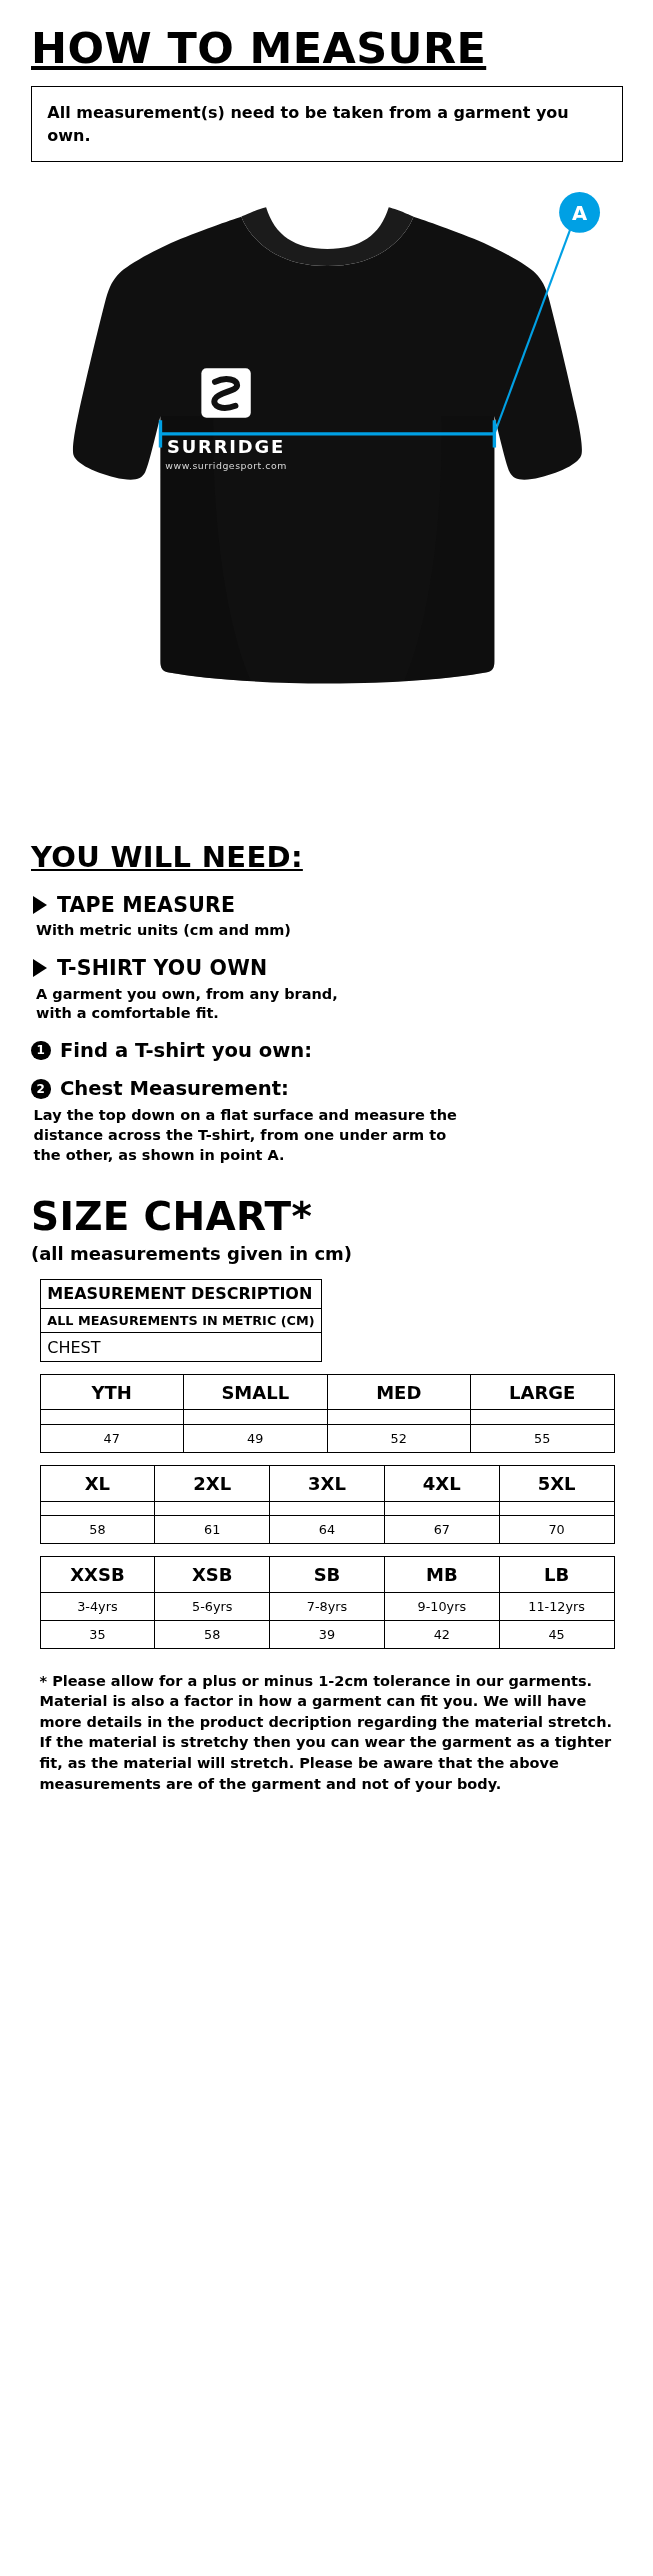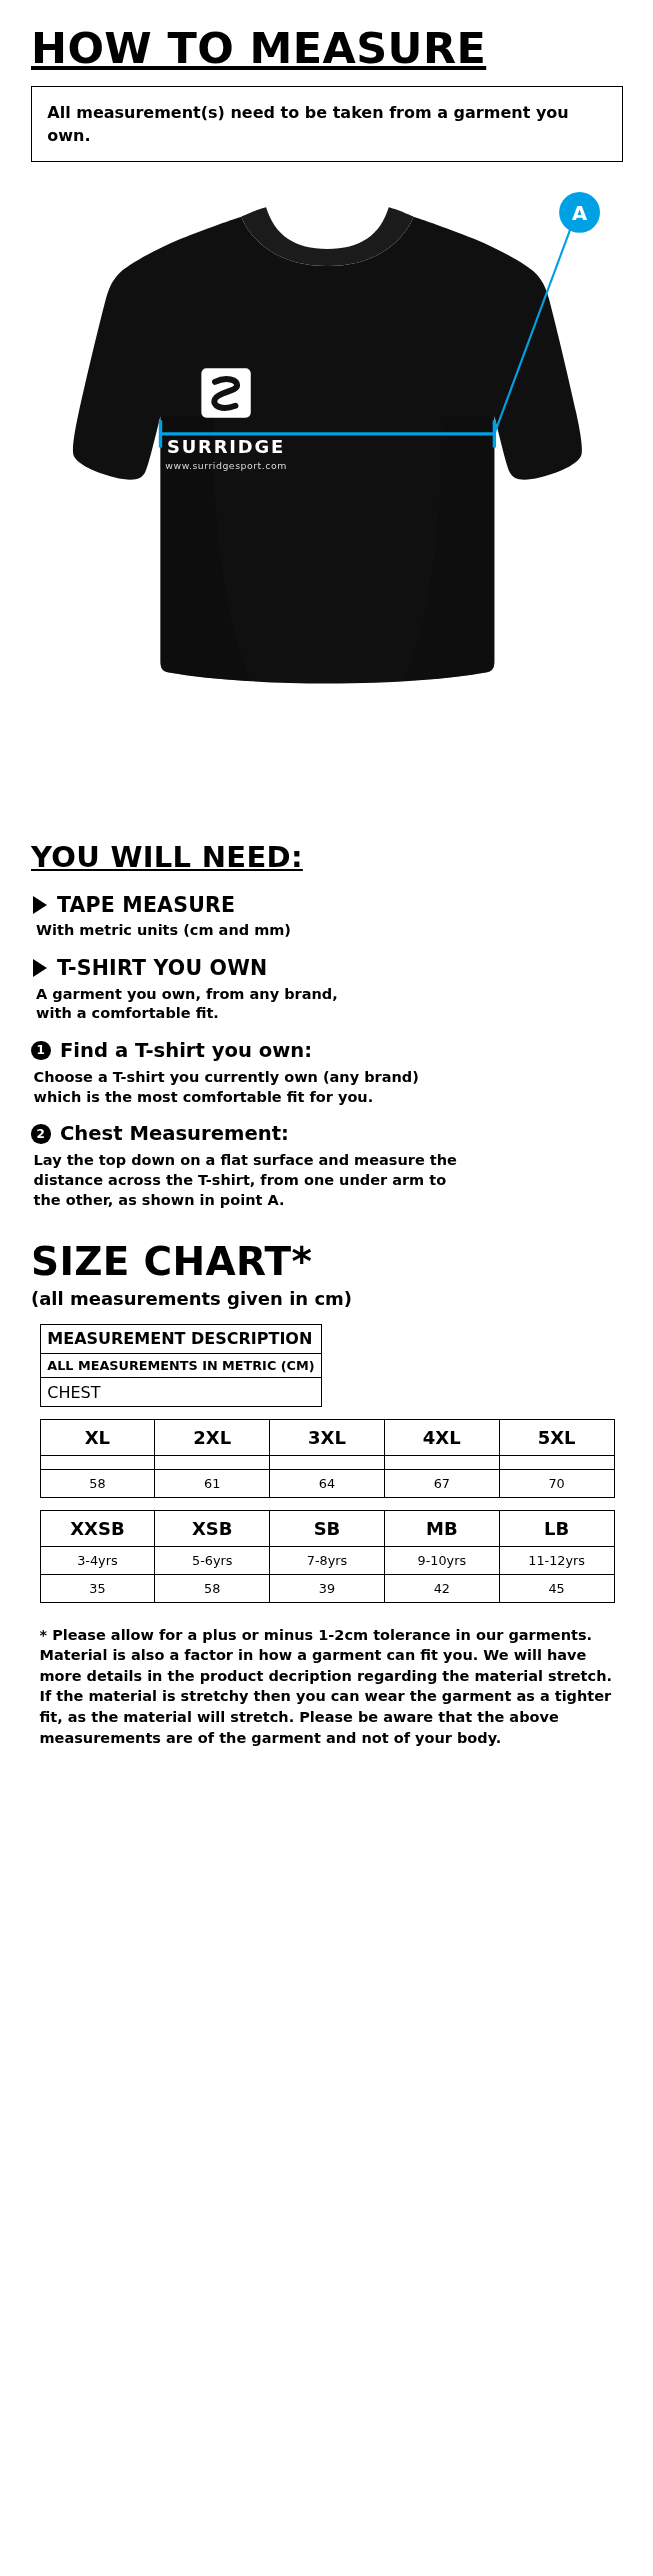--- a/index.html
+++ b/index.html
@@ -267,22 +267,20 @@
     </div>
     <div class="need-sub" style="white-space: pre-line;">A garment you own, from any brand,
 with a comfortable fit.</div>
   </div>
 
   <div class="step">
     <div class="step-head">
       <span class="circle-num">1</span>
       <span class="step-title">Find a T-shirt you own:</span>
     </div>
-    <div class="step-body" style="white-space: pre-line;">Choose a T-shirt you currently own (any brand)
-which is the most comfortable fit for you.</div>
   </div>
 
   <div class="step">
     <div class="step-head">
       <span class="circle-num">2</span>
       <span class="step-title">Chest Measurement:</span>
     </div>
     <div class="step-body" style="white-space: pre-line;">Lay the top down on a flat surface and measure the
 distance across the T-shirt, from one under arm to
 the other, as shown in point A.</div>
@@ -298,20 +296,42 @@
       </tr>
       <tr class="r1">
         <td>ALL MEASUREMENTS IN METRIC (CM)</td>
       </tr>
       <tr class="r2">
         <td>CHEST</td>
       </tr>
     </tbody>
   </table>
 
+  <table class="size-table">
+    <tbody>
+      <tr class="head">
+        <td>YTH</td>
+        <td>SMALL</td>
+        <td>MED</td>
+        <td>LARGE</td>
+      </tr>
+      <tr class="blank">
+        <td></td>
+        <td></td>
+        <td></td>
+        <td></td>
+      </tr>
+      <tr class="vals">
+        <td>47</td>
+        <td>49</td>
+        <td>52</td>
+        <td>55</td>
+      </tr>
+    </tbody>
+  </table>
 
   <table class="size-table">
     <tbody>
       <tr class="head">
         <td>XL</td>
         <td>2XL</td>
         <td>3XL</td>
         <td>4XL</td>
         <td>5XL</td>
       </tr>

